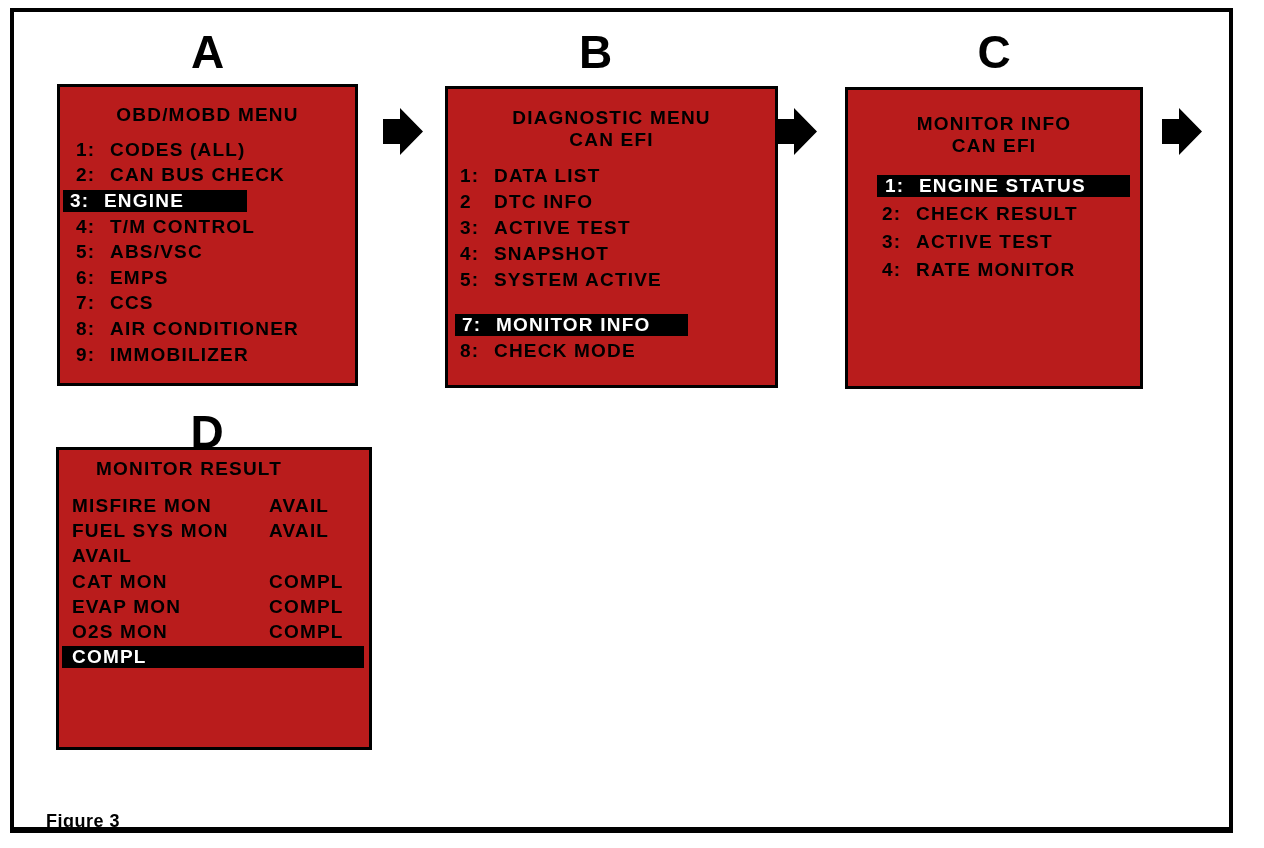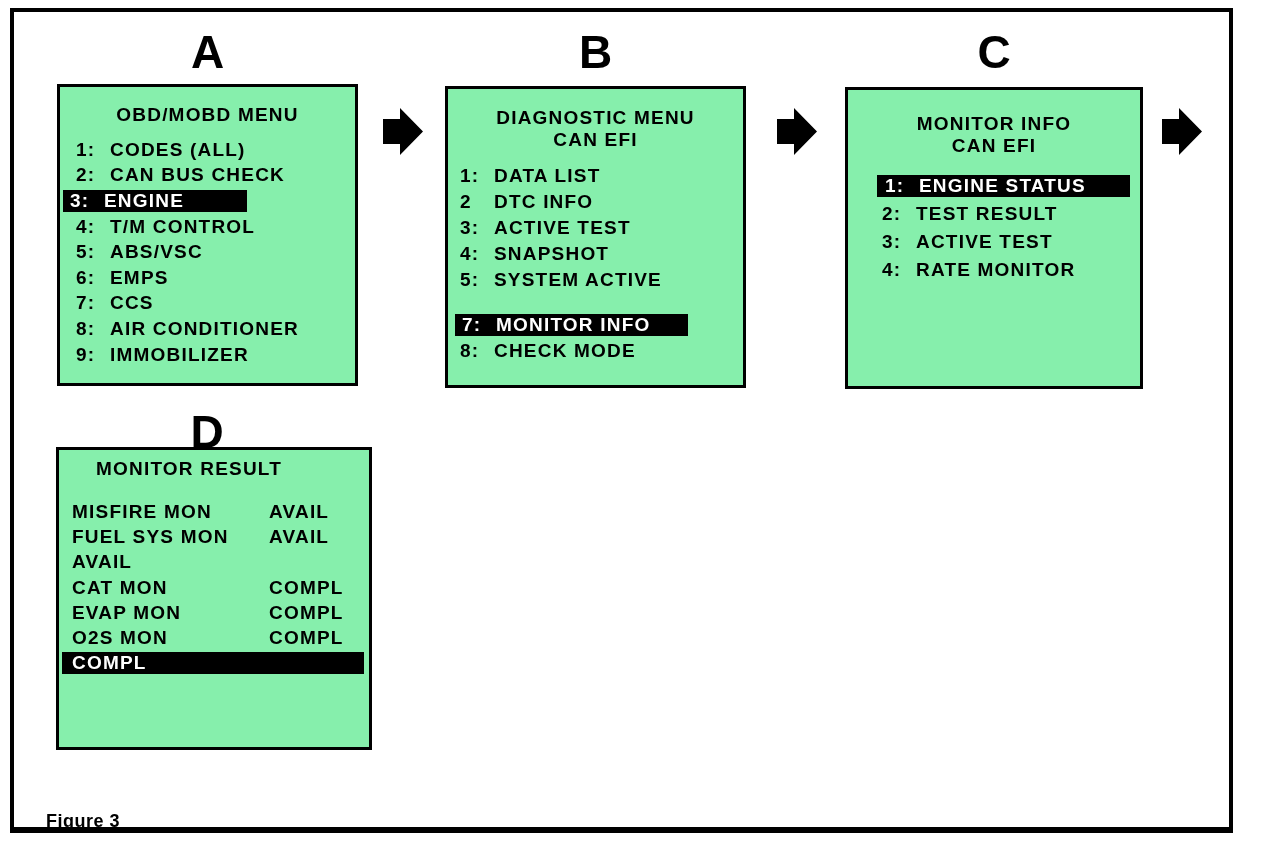--- a/index.html
+++ b/index.html
@@ -25,21 +25,21 @@
     letter-spacing: 0;
   }
   .letter-a { left: 57px;  top: 28px;  width: 301px; }
   .letter-b { left: 445px; top: 28px;  width: 301px; }
   .letter-c { left: 845px; top: 28px;  width: 298px; }
   .letter-d { left: 57px;  top: 408px; width: 300px; }
 
   .screen {
     position: absolute;
     border: 3px solid #000;
-    background: #86efac;
+    background: #b91c1c;
     overflow: hidden;
   }
   .stitle {
     font-size: 19px; line-height: 22px;
     letter-spacing: 1.2px;
     text-align: center;
     white-space: nowrap;
   }
   .mrow { display: flex; align-items: center; }
   .rowbox {
@@ -51,36 +51,36 @@
   .hl { background: #000; color: #fff; }
 
   
   .pA { left: 57px; top: 84px; width: 301px; height: 302px; padding-top: 18px; }
   .pA .stitle { line-height: 20px; }
   .pA .items { margin-top: 12px; }
   .pA .mrow { height: 25.6px; padding-left: 16px; }
   .pA .rowbox.hl { margin-left: -13px; padding-left: 7px; width: 184px; }
 
   
-  .pB { left: 445px; top: 86px; width: 301px; height: 302px; padding-top: 18px; }
+  .pB { left: 445px; top: 86px; width: 333px; height: 302px; padding-top: 18px; }
   .pB .items { margin-top: 12px; }
   .pB .mrow { height: 26px; padding-left: 12px; }
   .pB .spacer { height: 19px; }
   .pB .rowbox.hl { margin-left: -5px; padding-left: 7px; width: 233px; }
 
   
   .pC { left: 845px; top: 87px; width: 298px; height: 302px; padding-top: 23px; }
   .pC .items { margin-top: 15px; }
   .pC .mrow { height: 28px; padding-left: 34px; }
   .pC .rowbox.hl { margin-left: -5px; padding-left: 8px; width: 253px; }
 
   
   .pD { left: 56px; top: 447px; width: 316px; height: 303px; padding-top: 9px; }
   .pD .stitle { text-align: left; margin-left: 37px; line-height: 20px; }
-  .pD .rows { margin-top: 20px; }
+  .pD .rows { margin-top: 14px; }
   .pD .drow { height: 25.3px; display: flex; align-items: center; }
   .pD .dbox {
     display: flex; align-items: center;
     height: 22px; padding-left: 13px; width: 100%;
     font-size: 19px; letter-spacing: 1.2px; white-space: nowrap;
   }
   .pD .dlabel { width: 197px; flex: 0 0 197px; }
   .pD .dbox.hl { margin-left: 3px; padding-left: 10px; width: 302px; flex: none; }
 
   .arrow { position: absolute; width: 40px; height: 47px; top: 108px; }
@@ -232,21 +232,21 @@
   <div class="items">
     <div class="mrow">
         <span class="rowbox hl">
           <span class="num">1:</span>
           <span class="lbl">ENGINE STATUS</span>
         </span>
       </div>
     <div class="mrow">
         <span class="rowbox">
           <span class="num">2:</span>
-          <span class="lbl">TEST RESULT</span>
+          <span class="lbl">CHECK RESULT</span>
         </span>
       </div>
     <div class="mrow">
         <span class="rowbox">
           <span class="num">3:</span>
           <span class="lbl">ACTIVE TEST</span>
         </span>
       </div>
     <div class="mrow">
         <span class="rowbox">

